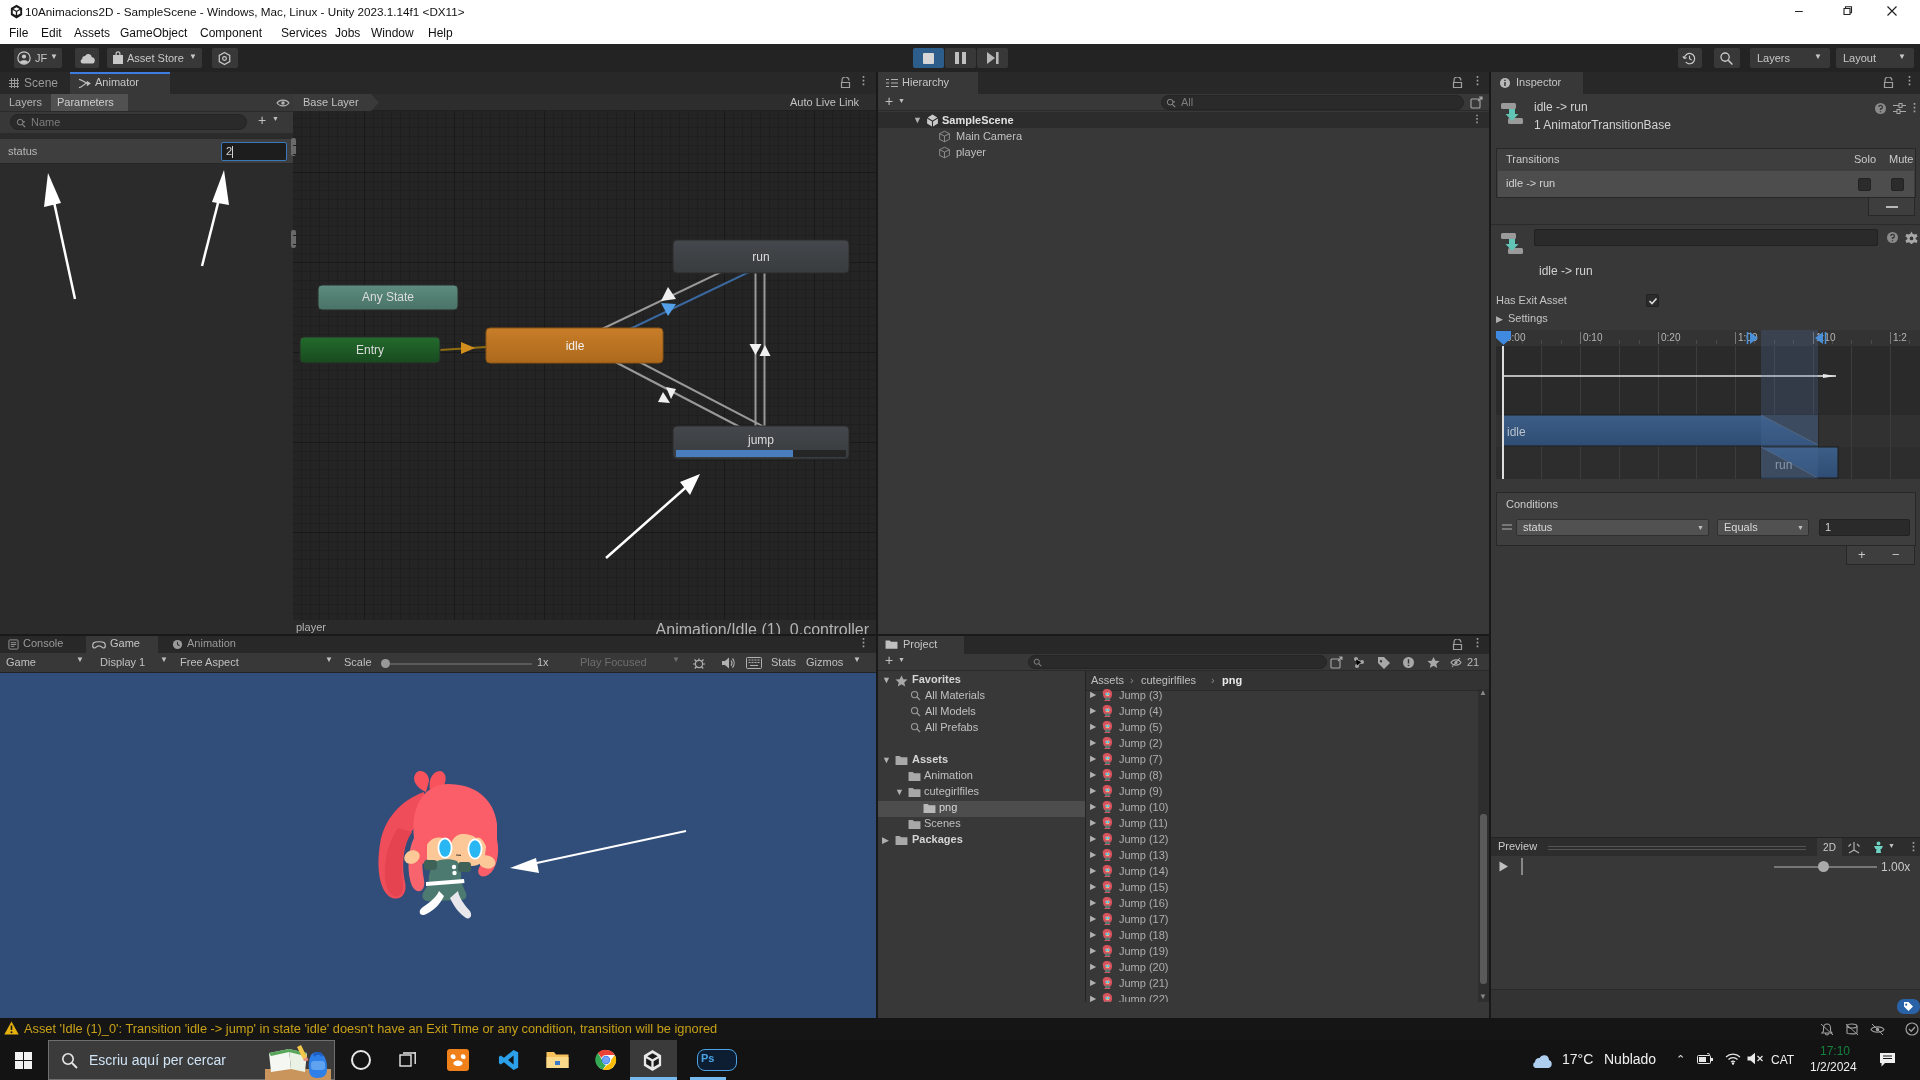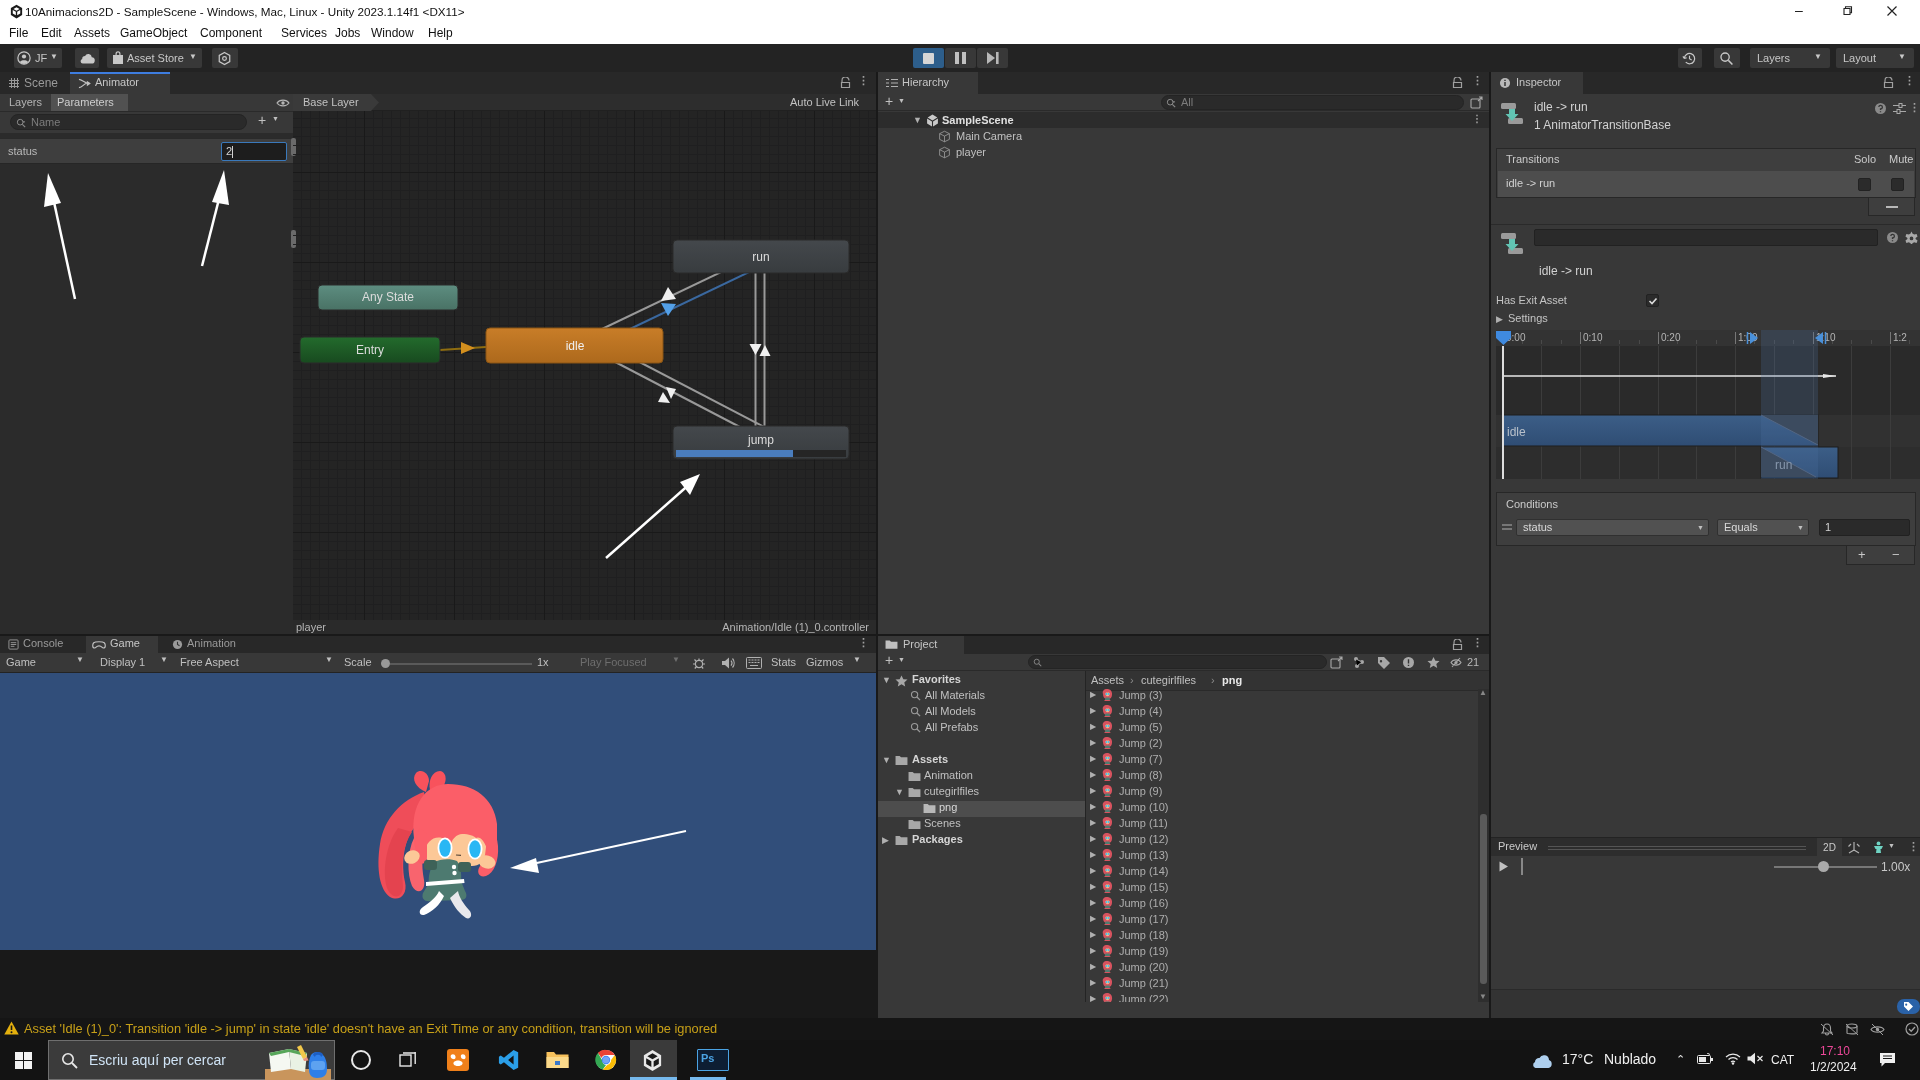--- a/index.html
+++ b/index.html
@@ -244,25 +244,25 @@
           </g>
 
           <line x1="313" y1="430" x2="399" y2="354" stroke="#fff" stroke-width="2.5"></line>
           <path d="M407 346 L387 354 L397 367 Z" fill="#fff"></path>
           </g>
         </svg>
       </div>
 
       <div class="abs" style="left:0;top:526px;width:583px;height:14px;background:#2a2a2a">
         <span class="abs" style="left:3px;top:1px;font-size:11px;color:#b5b5b5">player</span>
-        <span class="abs" style="right:7px;top:1px;font-size:11px;color:#b5b5b5">Animation/Idle (1)_0.controller</span>
+        <span class="abs" style="right:7px;top:1px;font-size:16px;color:#b5b5b5">Animation/Idle (1)_0.controller</span>
       </div>
     </div>
   </div>
-  <div id="gamepanel" class="abs" style="left:0;top:636px;width:876px;height:314px;background:#383838;overflow:hidden">
+  <div id="gamepanel" class="abs" style="left:0;top:636px;width:876px;height:382px;background:#383838;overflow:hidden">
     <div class="abs tabbar" style="left:0;top:0;width:876px;height:17px">
       <svg class="abs" style="left:8px;top:3px" width="11" height="11" viewBox="0 0 12 12">
           <rect x="1" y="1" width="10" height="10" rx="1" fill="none" stroke="#9a9a9a"></rect>
           <path stroke="#9a9a9a" d="M3 4h6M3 6h6M3 8h4"></path>
         </svg>
       <span class="abs" style="left:23px;top:1px;font-size:11px;color:#9a9a9a">Console</span>
       <div class="abs" style="left:86px;top:0;width:72px;height:17px;background:#383838"></div>
       <svg class="abs" style="left:92px;top:4px" width="14" height="9" viewBox="0 0 16 10">
           <path fill="none" stroke="#c0c0c0" stroke-width="1.3" d="M3 9 C0 9 0.5 4.5 2 3 C3.5 1.5 12.5 1.5 14 3 C15.5 4.5 16 9 13 9 C11 9 11.5 6.5 8 6.5 C4.5 6.5 5 9 3 9Z"></path>
         </svg>
@@ -989,21 +989,21 @@
       <path fill="#fbbc05" d="M21.5 6.5 A11 11 0 0 1 8.6 22.4 L13.5 17.3 A5.5 5.5 0 0 0 17.5 12 Z"></path>
       <circle cx="12" cy="12" r="4.6" fill="#4286f5"></circle>
       <circle cx="12" cy="12" r="3.6" fill="#fff" opacity="0.25"></circle>
     </svg>
     <div class="abs" style="left:630px;top:0;width:47px;height:40px;background:#3a3a3a"></div>
     <svg class="abs" style="left:641px;top:9px" width="23" height="23" viewBox="0 0 24 24">
         <path fill="#e8e8e8" d="M12 1 L21 6.5 V17.5 L12 23 L3 17.5 V6.5 Z"></path>
         <path fill="#1a1a1a" d="M12 4.4 L17.4 7.5 L12 10.6 L6.6 7.5 Z M5.4 9.6 L10.8 12.7 V18.8 L5.4 15.7 Z M18.6 9.6 V15.7 L13.2 18.8 V12.7 Z"></path>
       </svg>
     <div class="abs" style="left:630px;top:37px;width:47px;height:3px;background:#76b9ed"></div>
-    <div class="abs" style="left:697px;top:9px;width:32px;height:22px;background:#0d1e33;border:1.5px solid #4ba3e3;border-radius:1px">
+    <div class="abs" style="left:697px;top:9px;width:40px;height:22px;background:#0d1e33;border:1.5px solid #4ba3e3;border-radius:8px">
       <span class="abs" style="left:3px;top:2px;font-size:11px;font-weight:bold;color:#4ba3e3">Ps</span>
     </div>
     <div class="abs" style="left:690px;top:37px;width:36px;height:3px;background:#76b9ed"></div>
 
     <svg class="abs" style="left:1530px;top:12px" width="24" height="16" viewBox="0 0 24 16">
         <path fill="#aecfee" d="M19 8 A5 5 0 0 0 9.5 6 A4 4 0 0 0 5 10 A3.2 3.2 0 0 0 5.5 16 H18.5 A4.2 4.2 0 0 0 19 8Z"></path>
       </svg>
     <span class="abs" style="left:1562px;top:11px;font-size:14px;color:#f0f0f0">17°C</span>
     <span class="abs" style="left:1604px;top:11px;font-size:14px;color:#f0f0f0">Nublado</span>
     <span class="abs" style="left:1676px;top:13px;font-size:11px;color:#e8e8e8">⌃</span>
@@ -1015,21 +1015,21 @@
       </svg>
     <svg class="abs" style="left:1725px;top:12px" width="16" height="13" viewBox="0 0 16 13">
         <path fill="none" stroke="#e8e8e8" stroke-width="1.2" d="M1 5 A10 10 0 0 1 15 5 M3.5 7.5 A6.5 6.5 0 0 1 12.5 7.5 M6 10 A3.2 3.2 0 0 1 10 10"></path>
         <circle cx="8" cy="11.5" r="1.2" fill="#e8e8e8"></circle>
       </svg>
     <svg class="abs" style="left:1747px;top:12px" width="17" height="13" viewBox="0 0 17 13">
         <path fill="#e8e8e8" d="M0.5 4.5 H3.5 L8 0.8 V12.2 L3.5 8.5 H0.5 Z"></path>
         <path stroke="#e8e8e8" stroke-width="1.2" d="M10.5 4 L15.5 9 M15.5 4 L10.5 9"></path>
       </svg>
     <span class="abs" style="left:1771px;top:13px;font-size:12px;color:#f0f0f0">CAT</span>
-    <span class="abs" style="left:1820px;top:4px;font-size:12px;color:#ec4899">17:10</span>
+    <span class="abs" style="left:1820px;top:4px;font-size:12px;color:#15803d">17:10</span>
     <span class="abs" style="left:1810px;top:20px;font-size:12px;color:#f0f0f0">1/2/2024</span>
     <svg class="abs" style="left:1879px;top:12px" width="17" height="16" viewBox="0 0 17 16">
         <path fill="#f0f0f0" d="M1 1 H16 V11 H6 L2.5 14.5 V11 H1 Z"></path>
         <path stroke="#171717" d="M4 4 H13 M4 6.5 H13"></path>
       </svg>
   </div>
 
 </div>
 
 </body></html>

